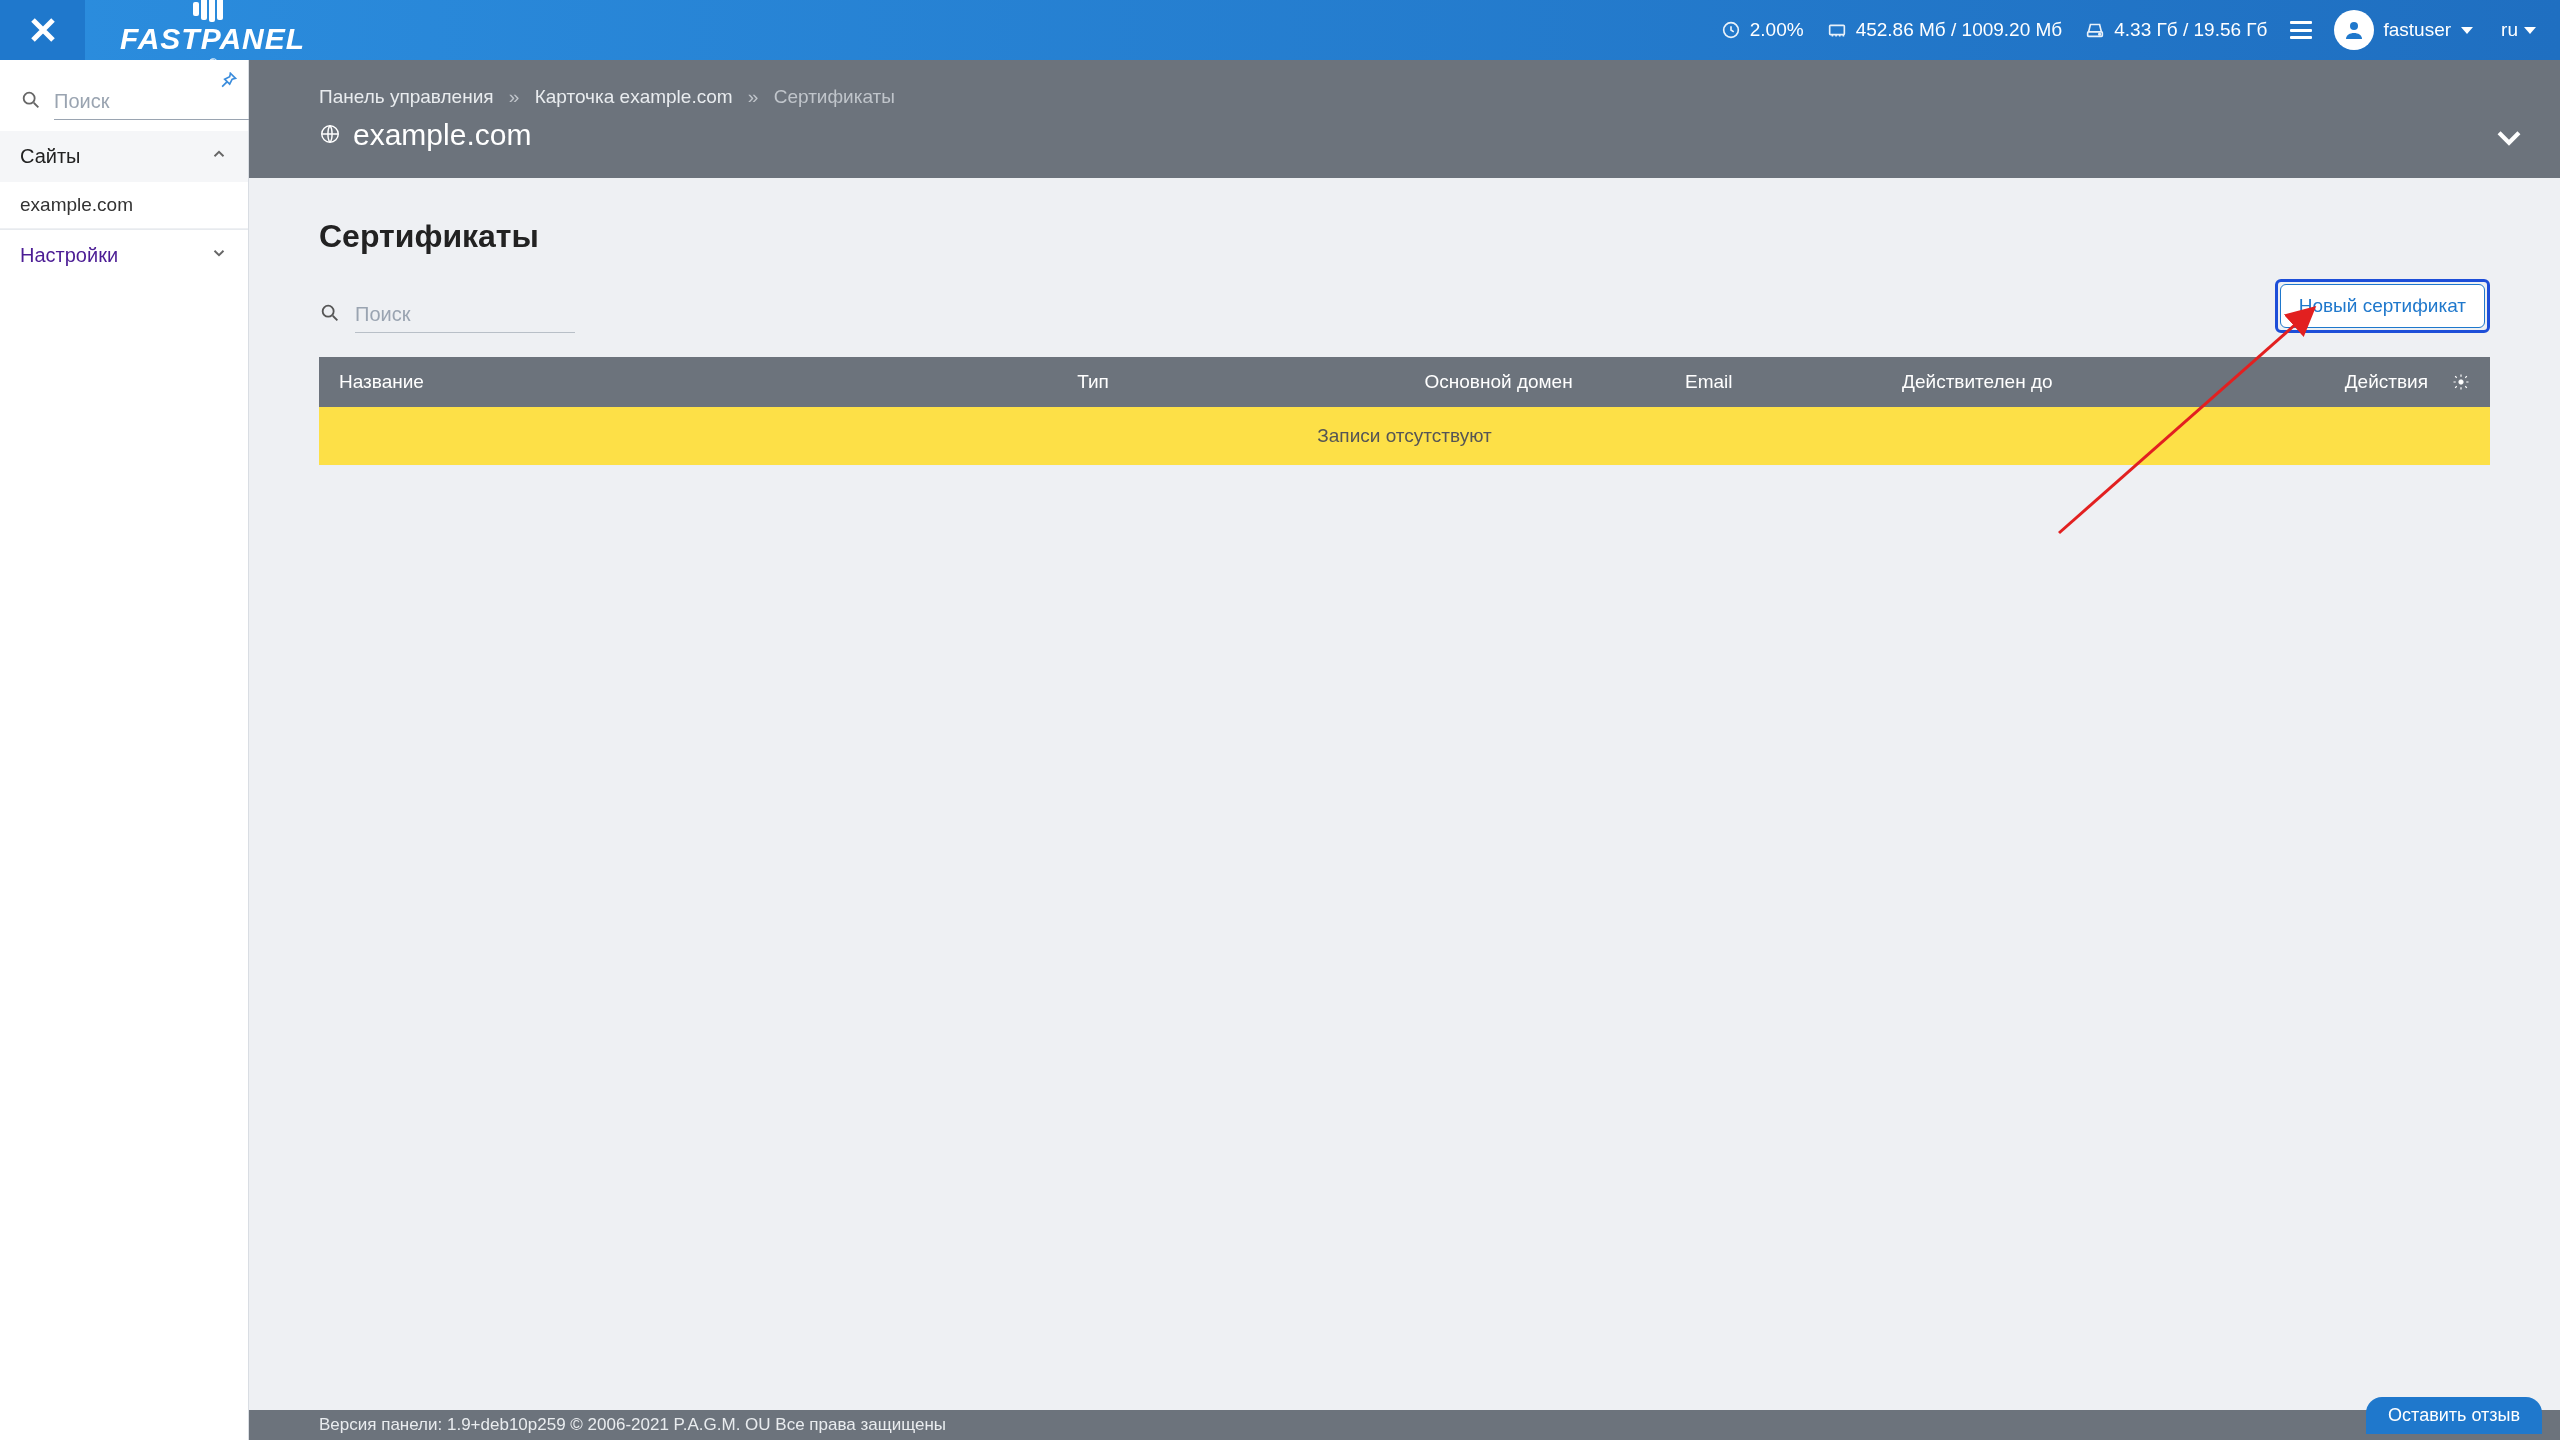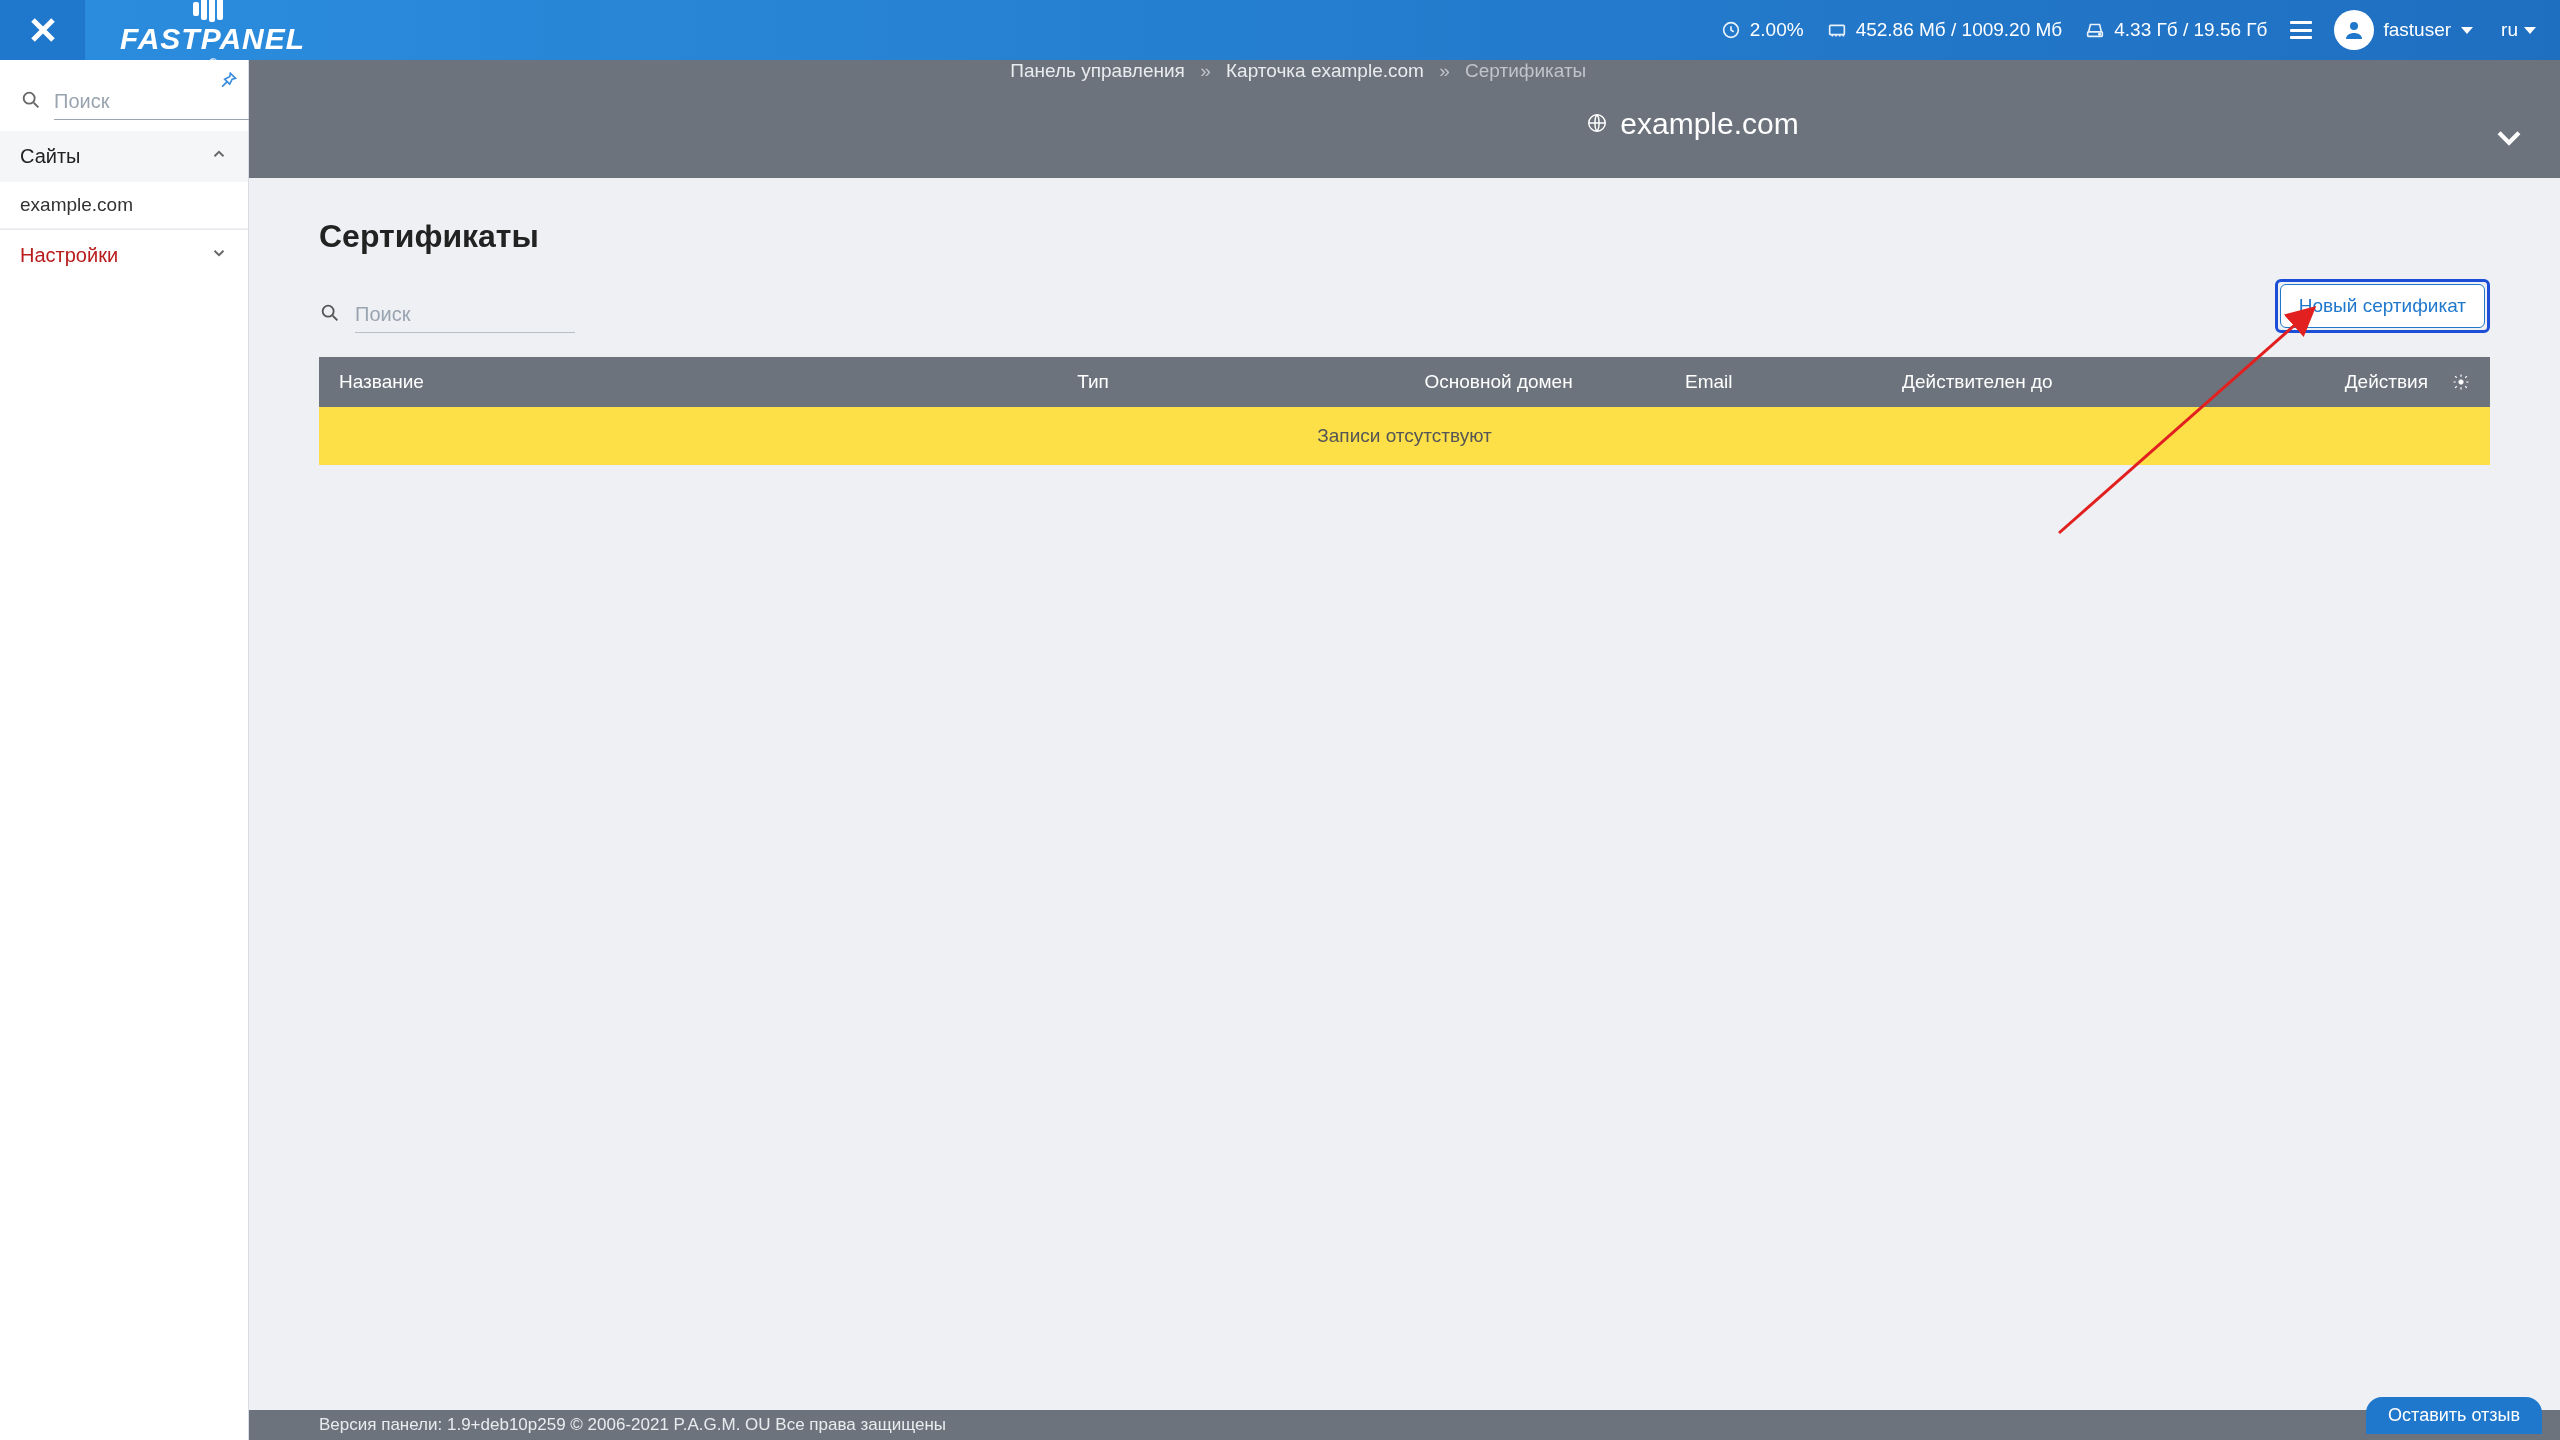--- a/index.html
+++ b/index.html
@@ -37,24 +37,24 @@
   .pin svg { width:20px; height:20px; stroke:#3a8cdc; fill:none; stroke-width:2; }
   .side-search { display:flex; align-items:center; gap:12px; padding:24px 20px 10px 20px; border-bottom:1px solid transparent; }
   .side-search input { border:none; border-bottom:1px solid #9aa4b1; outline:none; flex:1; font-size:20px; padding:6px 0; background:transparent; color:#555; }
   .side-search input::placeholder{color:#9aa4b1;}
   .search-icon svg { width:22px; height:22px; stroke:#666; stroke-width:2; fill:none; }
 
   .nav-group { border-bottom:1px solid #e7eaee; }
   .nav-head { display:flex; align-items:center; justify-content:space-between; padding:14px 20px; background:#f5f6f8; font-size:20px; color:#222; cursor:pointer; font-weight:500; }
   .nav-head .chev svg { width:18px; height:18px; stroke:#666; stroke-width:2.5; fill:none; }
   .nav-item { padding:12px 20px; font-size:19px; color:#333; cursor:pointer; border-bottom:1px solid #eef0f3; }
-  .nav-head-plain { display:flex; align-items:center; justify-content:space-between; padding:14px 20px; font-size:20px; color:#b91c1c; cursor:pointer; font-weight:500; }
-
-  
-  .subheader { position:absolute; left:249px; right:0; top:60px; height:118px; background:#6c737c; color:#e9ecef; display:flex; flex-direction:row; justify-content:center; padding:0 70px; }
+  .nav-head-plain { display:flex; align-items:center; justify-content:space-between; padding:14px 20px; font-size:20px; color:#4c1d95; cursor:pointer; font-weight:500; }
+
+  
+  .subheader { position:absolute; left:249px; right:0; top:60px; height:118px; background:#6c737c; color:#e9ecef; display:flex; flex-direction:column; justify-content:center; padding:0 70px; }
   .crumb { font-size:19px; color:#d7dce1; }
   .crumb a { color:#e9ecef; text-decoration:none; }
   .crumb .sep { margin:0 10px; color:#c0c5cb; }
   .crumb .current { color:#c0c5cb; }
   .sitename { display:flex; align-items:center; gap:12px; margin-top:10px; font-size:30px; color:#fff; font-weight:500; }
   .sitename .globe svg { width:22px; height:22px; stroke:#fff; fill:none; stroke-width:1.6; }
   .subheader .expand { position:absolute; right:34px; top:60px; cursor:pointer; }
   .subheader .expand svg { width:34px; height:34px; stroke:#fff; stroke-width:3; fill:none; }
 
   

